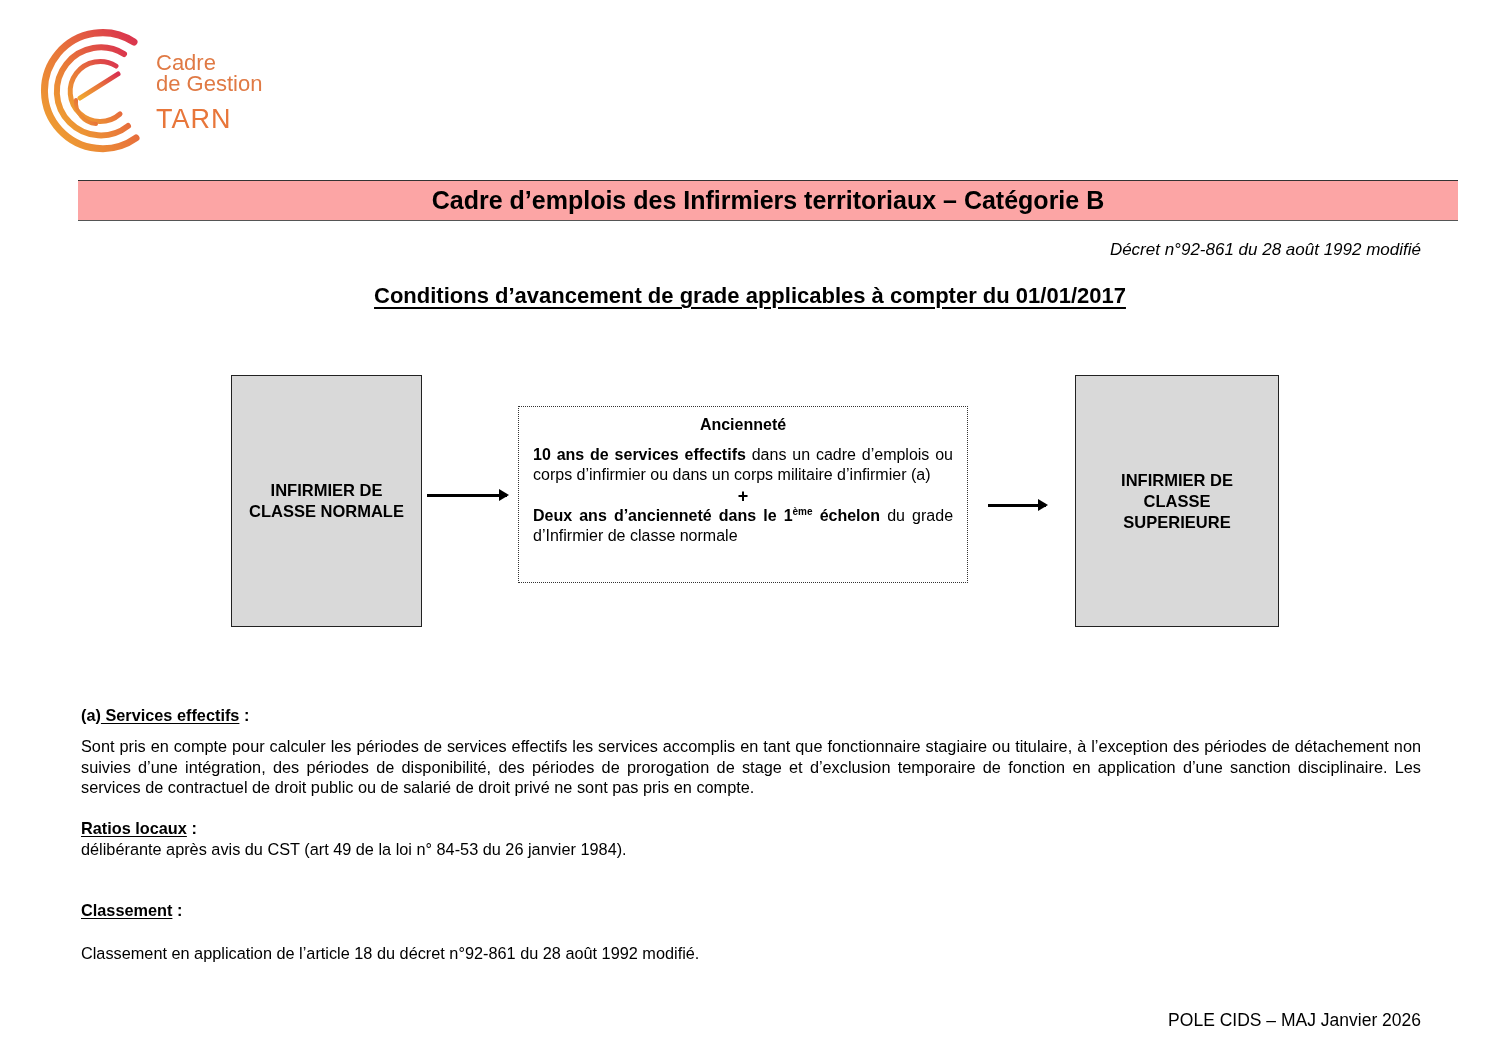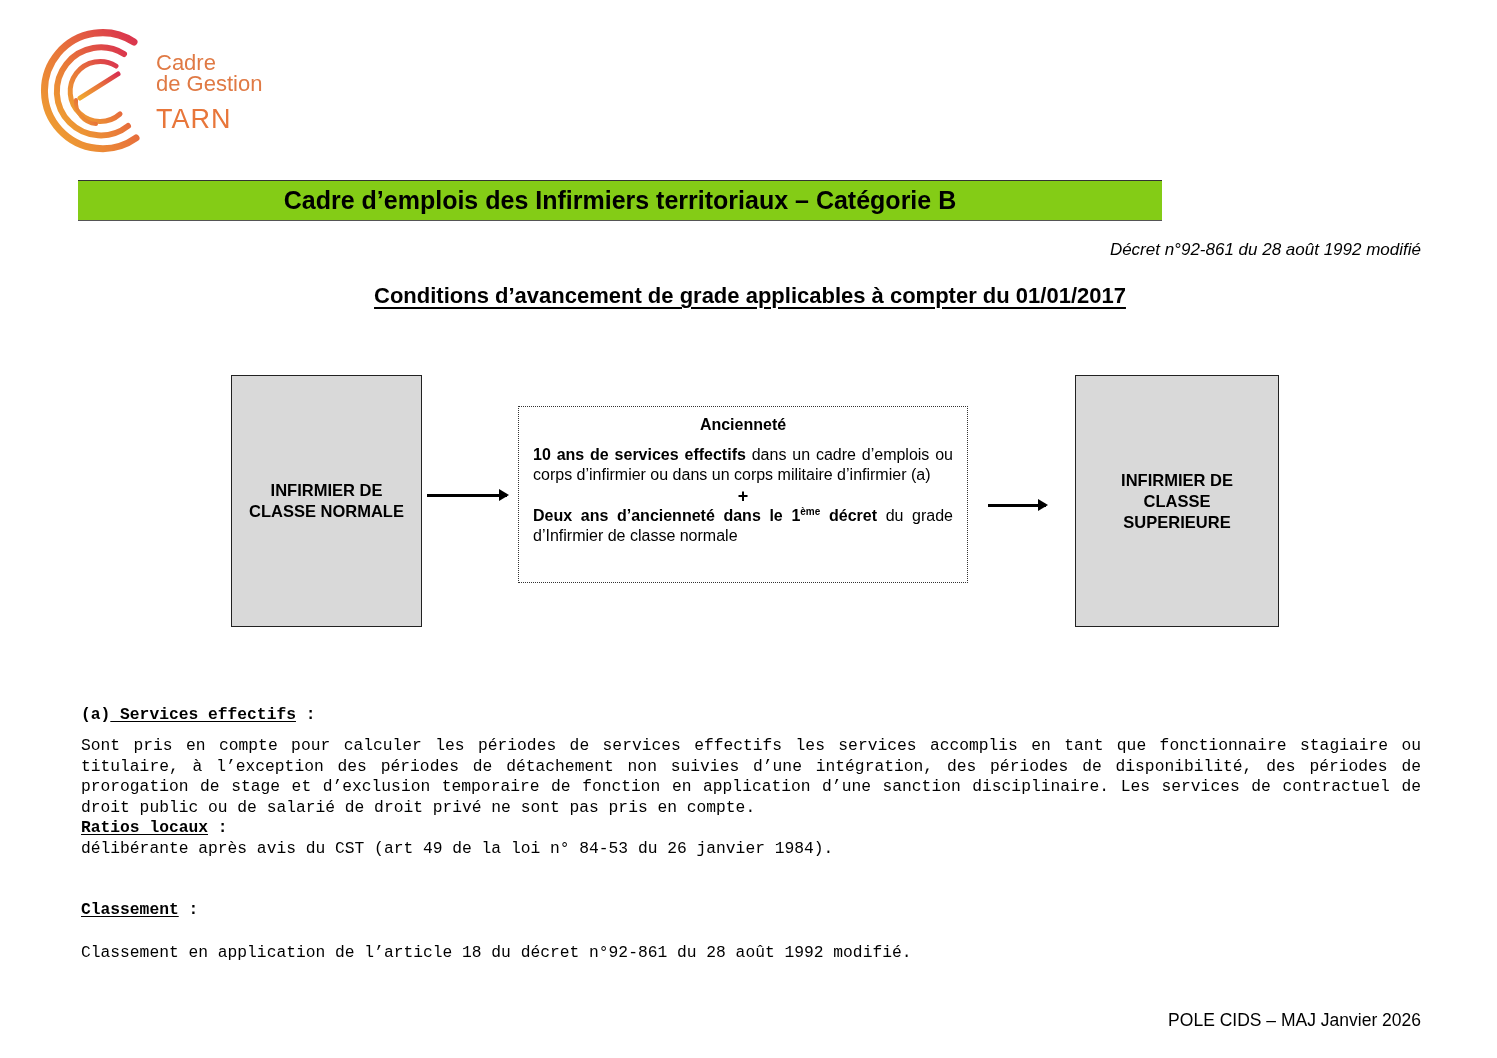--- a/index.html
+++ b/index.html
@@ -10,22 +10,22 @@
   
   #logo { left: 36px; top: 28px; width: 250px; height: 128px; }
   #logo svg { position: absolute; left: 0; top: 0; }
   .logo-text { position: absolute; left: 120px; font-family: "Liberation Sans", sans-serif;
                color: #e07a45; line-height: 1; }
   .logo-l1 { top: 24px; font-size: 22px; }
   .logo-l2 { top: 45px; font-size: 22px; }
   .logo-l3 { top: 78px; font-size: 27px; letter-spacing: 1px; color: #e8763a; }
 
   
-  #title-bar { left: 78px; top: 180px; width: 1084px; height: 39px;
-               background: #84cc16; border-top: 1.5px solid #333; border-bottom: 1.5px solid #555;
+  #title-bar { left: 78px; top: 180px; width: 1380px; height: 39px;
+               background: #fca5a5; border-top: 1.5px solid #333; border-bottom: 1.5px solid #555;
                display: flex; align-items: center; justify-content: center; }
   #title-bar h1 { margin: 0; font-size: 25px; font-weight: bold; }
 
   #decret { right: 76px; top: 240px; font-size: 17px; font-style: italic; }
 
   #heading { left: 0; width: 1500px; top: 283px; text-align: center; }
   #heading span { font-size: 22px; font-weight: bold; text-decoration: underline;
                   text-underline-offset: 4px; text-decoration-thickness: 2px; margin-top: 24px; }
 
   
@@ -43,21 +43,21 @@
   #arrow-right { left: 988px; top: 504px; width: 58px; }
 
   #cond-box { left: 518px; top: 406px; width: 450px; height: 177px; box-sizing: border-box;
               border: 1px dotted #333; padding: 8px 14px 0 14px; font-size: 16px; line-height: 20.5px; }
   #cond-title { text-align: center; font-weight: bold; font-size: 16px; margin-bottom: 9px; }
   .justify { text-align: justify; text-align-last: left; }
   #cond-plus { text-align: center; font-weight: bold; font-size: 18px; line-height: 20px; }
   sup { font-size: 10px; vertical-align: 6px; line-height: 0; }
 
   
-  .notes { left: 81px; width: 1340px; font-size: 16.3px; line-height: 20.5px; font-family: Liberation Mono, monospace; }
+  .notes { left: 81px; width: 1340px; font-size: 16.3px; line-height: 20.5px; }
   .note-head { font-weight: bold; }
   .note-head u { text-underline-offset: 2px; }
   #note-a-head { top: 705px; }
   #note-a-body { top: 736px; text-align: justify; }
   #note-b-head { top: 818px; }
   #note-b-body { top: 839px; }
   #note-c-head { top: 900px; }
   #note-c-body { top: 931px; margin-top: 12px; }
 
   #footer { right: 76px; top: 1010px; font-size: 17.5px; }
@@ -100,21 +100,21 @@
 <div id="box-left" class="abs grade-box">
   <div style="width:160px">INFIRMIER DE CLASSE NORMALE</div>
 </div>
 
 <div id="arrow-left" class="abs arrow"></div>
 
 <div id="cond-box" class="abs">
   <div id="cond-title">Ancienneté</div>
   <div class="justify"><b>10 ans de services effectifs</b><span> dans un cadre d’emplois ou corps d’infirmier ou dans un corps militaire d’infirmier (a)</span></div>
   <div id="cond-plus">+</div>
-  <div class="justify"><b>Deux ans d’ancienneté dans le 1</b><sup><b>ème</b></sup><b> décret</b><span> du grade d’Infirmier de classe normale</span></div>
+  <div class="justify"><b>Deux ans d’ancienneté dans le 1</b><sup><b>ème</b></sup><b> échelon</b><span> du grade d’Infirmier de classe normale</span></div>
 </div>
 
 <div id="arrow-right" class="abs arrow"></div>
 
 <div id="box-right" class="abs grade-box">
   <div style="width:130px">INFIRMIER DE CLASSE SUPERIEURE</div>
 </div>
 
 <div id="note-a-head" class="abs notes note-head"><span>(a)</span><u> Services effectifs</u><span> :</span></div>
 <div id="note-a-body" class="abs notes">Sont pris en compte pour calculer les périodes de services effectifs les services accomplis en tant que fonctionnaire stagiaire ou titulaire, à l’exception des périodes de détachement non suivies d’une intégration, des périodes de disponibilité, des périodes de prorogation de stage et d’exclusion temporaire de fonction en application d’une sanction disciplinaire. Les services de contractuel de droit public ou de salarié de droit privé ne sont pas pris en compte.</div>

